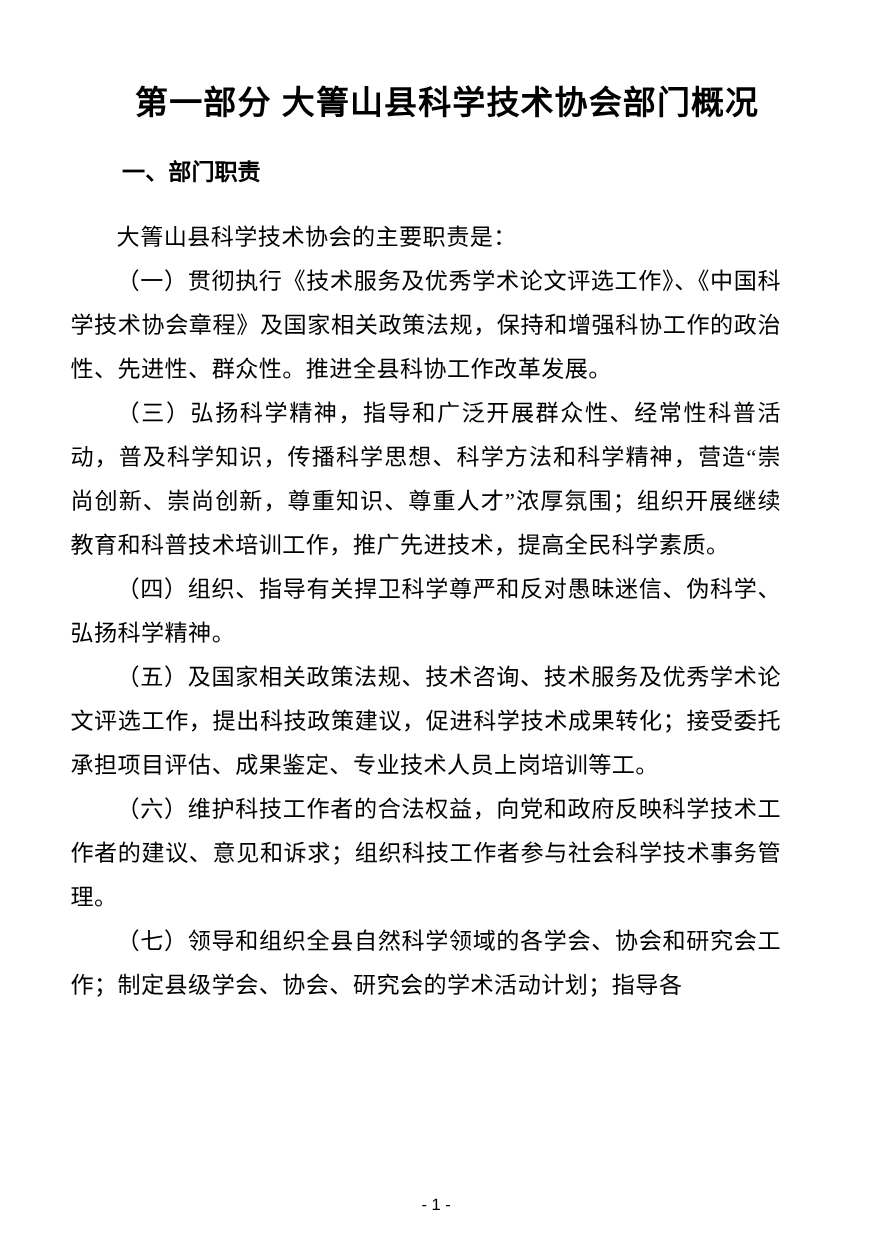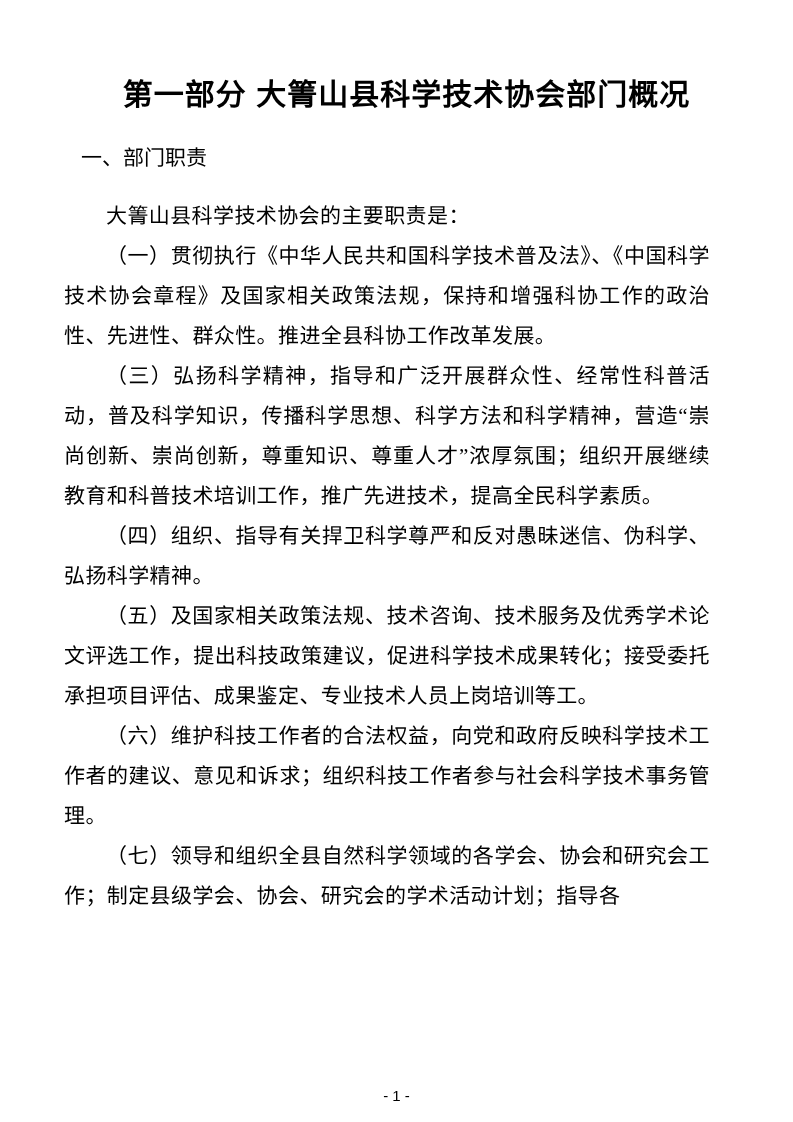--- a/index.html
+++ b/index.html
@@ -22,23 +22,23 @@
     text-align: center;
     font-family: "Liberation Sans", "DejaVu Sans", sans-serif;
     font-weight: bold;
     font-size: 30px;
     line-height: 38px;
     letter-spacing: 1px;
     white-space: nowrap;
   }
   .section-heading {
     margin: 30px 0 0 0;
-    padding-left: 81px;
+    padding-left: 111px;
     font-family: "Liberation Sans", "DejaVu Sans", sans-serif;
-    font-weight: normal;
+    font-weight: bold;
     font-size: 21px;
     line-height: 28px;
   }
   .body-text {
     margin: 24px 0 0 0;
     padding-left: 64px;
     padding-right: 83px;
   }
   .body-text p {
     margin: 0;
@@ -63,21 +63,21 @@
 <body>
 
 <div class="page">
 
   <h1 class="doc-title">第一部分 大箐山县科学技术协会部门概况</h1>
 
   <h2 class="section-heading">一、部门职责</h2>
 
   <div class="body-text">
     <p>大箐山县科学技术协会的主要职责是：</p>
-    <p>（一）贯彻执行《中华人民共和国科学技术普及法》、《中国科学技术协会章程》及国家相关政策法规，保持和增强科协工作的政治性、先进性、群众性。推进全县科协工作改革发展。</p>
+    <p>（一）贯彻执行《技术服务及优秀学术论文评选工作》、《中国科学技术协会章程》及国家相关政策法规，保持和增强科协工作的政治性、先进性、群众性。推进全县科协工作改革发展。</p>
     <p>（三）弘扬科学精神，指导和广泛开展群众性、经常性科普活动，普及科学知识，传播科学思想、科学方法和科学精神，营造“崇尚创新、崇尚创新，尊重知识、尊重人才”浓厚氛围；组织开展继续教育和科普技术培训工作，推广先进技术，提高全民科学素质。</p>
     <p>（四）组织、指导有关捍卫科学尊严和反对愚昧迷信、伪科学、弘扬科学精神。</p>
     <p>（五）及国家相关政策法规、技术咨询、技术服务及优秀学术论文评选工作，提出科技政策建议，促进科学技术成果转化；接受委托承担项目评估、成果鉴定、专业技术人员上岗培训等工。</p>
     <p>（六）维护科技工作者的合法权益，向党和政府反映科学技术工作者的建议、意见和诉求；组织科技工作者参与社会科学技术事务管理。</p>
     <p>（七）领导和组织全县自然科学领域的各学会、协会和研究会工作；制定县级学会、协会、研究会的学术活动计划；指导各</p>
   </div>
 
   <div class="page-number">- 1 -</div>
 
 </div>

